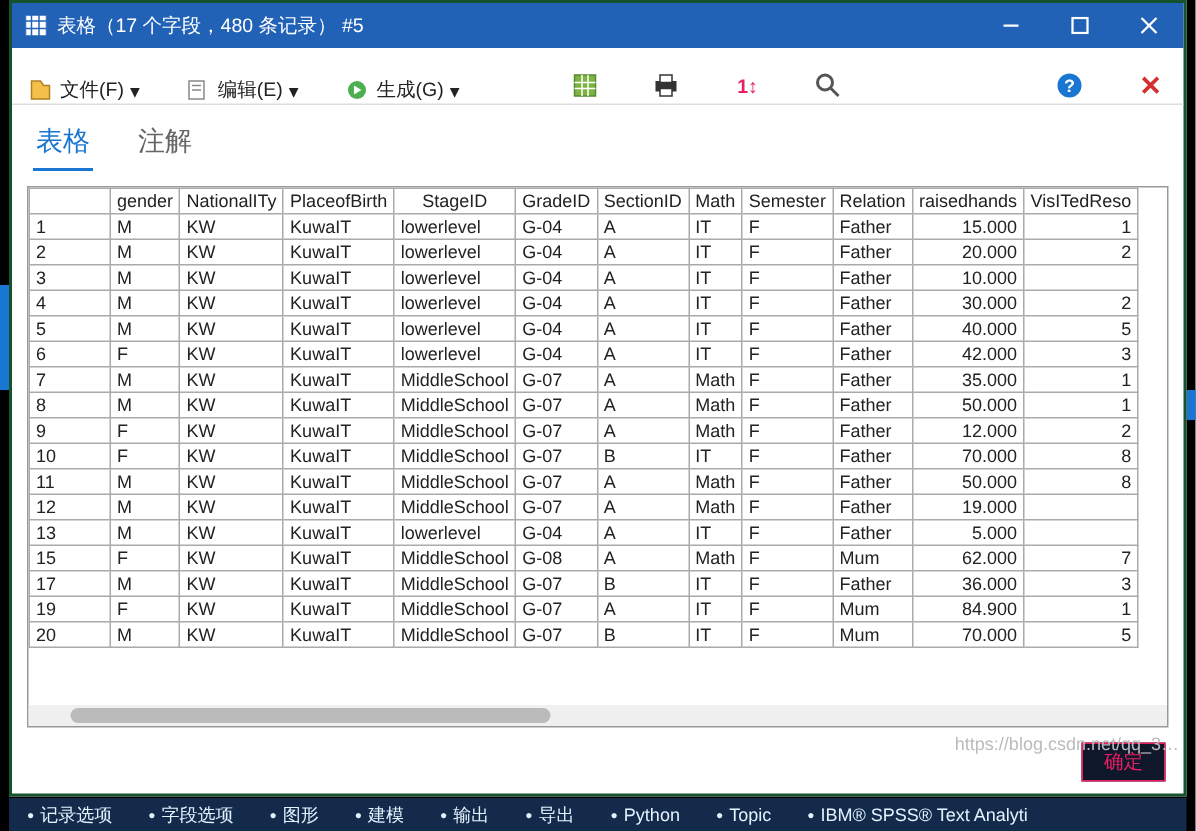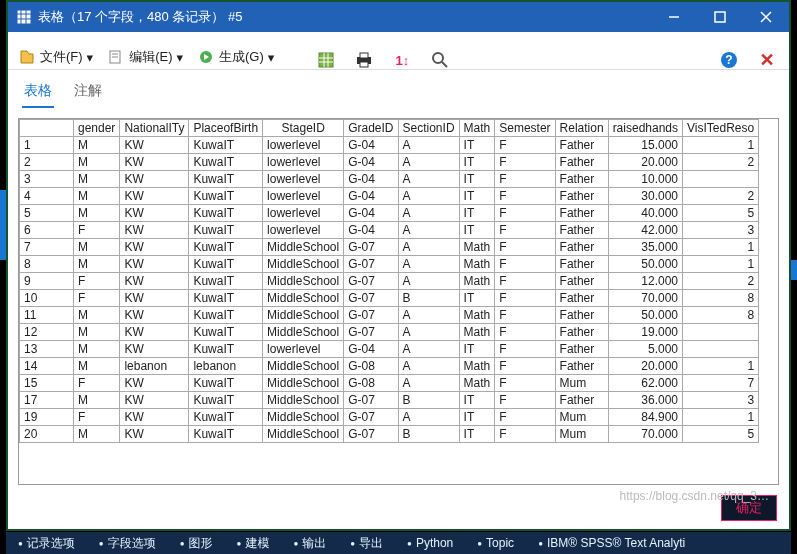--- a/index.html
+++ b/index.html
@@ -3,43 +3,43 @@
 <meta charset="utf-8">
 <style>
   * { box-sizing: border-box; margin: 0; padding: 0; font-family: "Microsoft YaHei", "Segoe UI", sans-serif; }
   body { background: #000; width: 797px; height: 554px; overflow: hidden; position: relative; }
   .window { position: absolute; left: 6px; top: 0; width: 785px; height: 531px; background: #fff; border: 2px solid #14532d; display: flex; flex-direction: column; }
   .titlebar { height: 30px; background: #2161b6; color: #fff; display: flex; align-items: center; padding: 0 0 0 8px; font-size: 13px; }
   .titlebar .icon-app { width: 16px; height: 16px; margin-right: 6px; display: inline-flex; align-items: center; justify-content: center; }
   .titlebar .title-text { flex: 1; }
   .titlebar .winbtns { display: flex; height: 100%; }
   .titlebar .winbtn { width: 46px; height: 100%; display: flex; align-items: center; justify-content: center; color: #fff; font-size: 14px; }
-  .toolbar { height: 38px; display: flex; align-items: flex-start; padding: 16px 10px; border-bottom: 1px solid #ddd; gap: 14px; }
+  .toolbar { height: 38px; display: flex; align-items: flex-end; padding: 0 10px; border-bottom: 1px solid #ddd; gap: 30px; }
   .toolbar .tool { display: flex; align-items: center; gap: 4px; font-size: 13px; color: #222; }
   .toolbar .tool .iconbox { width: 18px; height: 18px; display: inline-flex; align-items: center; justify-content: center; }
   .toolbar .sep { width: 12px; }
   .toolbar .smallico { width: 24px; height: 24px; display: flex; align-items: center; justify-content: center; color: #444; }
   .toolbar .spacer { flex: 1; }
   .toolbar .helpico { color: #1976d2; font-size: 18px; }
   .toolbar .closeico { color: #d32f2f; font-size: 18px; font-weight: bold; }
-  .tabs { display: flex; padding: 8px 14px 0 14px; gap: 18px; font-size: 14px; }
+  .tabs { display: flex; padding: 8px 14px 0 14px; gap: 28px; font-size: 18px; }
   .tab { padding: 4px 2px 6px 2px; color: #666; border-bottom: 2px solid transparent; }
   .tab.active { color: #1976d2; border-bottom-color: #1976d2; font-weight: 500; }
-  .tablewrap { flex: 1; margin: 10px 10px 4px 10px; border: 1px solid #999; overflow: hidden; display: flex; flex-direction: row; position: relative; }
+  .tablewrap { flex: 1; margin: 10px 10px 4px 10px; border: 1px solid #999; overflow: hidden; display: flex; flex-direction: column; position: relative; }
   .tablescroll { flex: 1; overflow: auto; }
   table { border-collapse: collapse; font-size: 12px; color: #222; }
   th, td { border: 1px solid #aaa; padding: 1px 4px; height: 17px; white-space: nowrap; text-align: left; background: #fff; }
   th { font-weight: normal; text-align: center; background: #fff; }
   td.rownum { text-align: left; width: 54px; background: #fff; }
   td.num { text-align: right; }
   .hscrollbar { height: 14px; background: #f0f0f0; position: relative; }
   .hscrollbar .thumb { position: absolute; left: 28px; top: 2px; height: 10px; width: 320px; background: #bbb; border-radius: 5px; }
   .footer { padding: 6px 12px 8px 0; display: flex; justify-content: flex-end; }
   .okbtn { border: 1px solid #e91e63; background: #0f172a; color: #e91e63; padding: 3px 14px; font-size: 13px; }
-  .watermark { position: absolute; right: 20px; bottom: 26px; color: #bbb; font-size: 12px; pointer-events: none; }
+  .watermark { position: absolute; right: 3px; bottom: 26px; color: #bbb; font-size: 12px; pointer-events: none; }
   .taskbar { position: absolute; left: 6px; bottom: 0; width: 785px; height: 22px; background: #132a4a; color: #e3f2ff; font-size: 12px; display: flex; align-items: center; gap: 24px; padding: 0 12px; overflow: hidden; }
   .taskbar .tb { display: inline-flex; align-items: center; gap: 4px; white-space: nowrap; }
   .left-edge { position: absolute; left: 0; top: 190px; width: 6px; height: 70px; background: #1976d2; }
   .right-edge { position: absolute; right: 0; top: 260px; width: 6px; height: 20px; background: #1976d2; }
 </style>
 </head>
 <body>
 
 <div class="left-edge"></div>
 <div class="right-edge"></div>
@@ -344,34 +344,20 @@
               <td>lowerlevel</td>
               <td>G-04</td>
               <td>A</td>
               <td>IT</td>
               <td>F</td>
               <td>Father</td>
               <td class="num">5.000</td>
               <td class="num"></td>
             </tr>
             <tr>
-              <td class="rownum">14</td>
-              <td>M</td>
-              <td>lebanon</td>
-              <td>lebanon</td>
-              <td>MiddleSchool</td>
-              <td>G-08</td>
-              <td>A</td>
-              <td>Math</td>
-              <td>F</td>
-              <td>Father</td>
-              <td class="num">20.000</td>
-              <td class="num">1</td>
-            </tr>
-            <tr>
               <td class="rownum">15</td>
               <td>F</td>
               <td>KW</td>
               <td>KuwaIT</td>
               <td>MiddleSchool</td>
               <td>G-08</td>
               <td>A</td>
               <td>Math</td>
               <td>F</td>
               <td>Mum</td>

